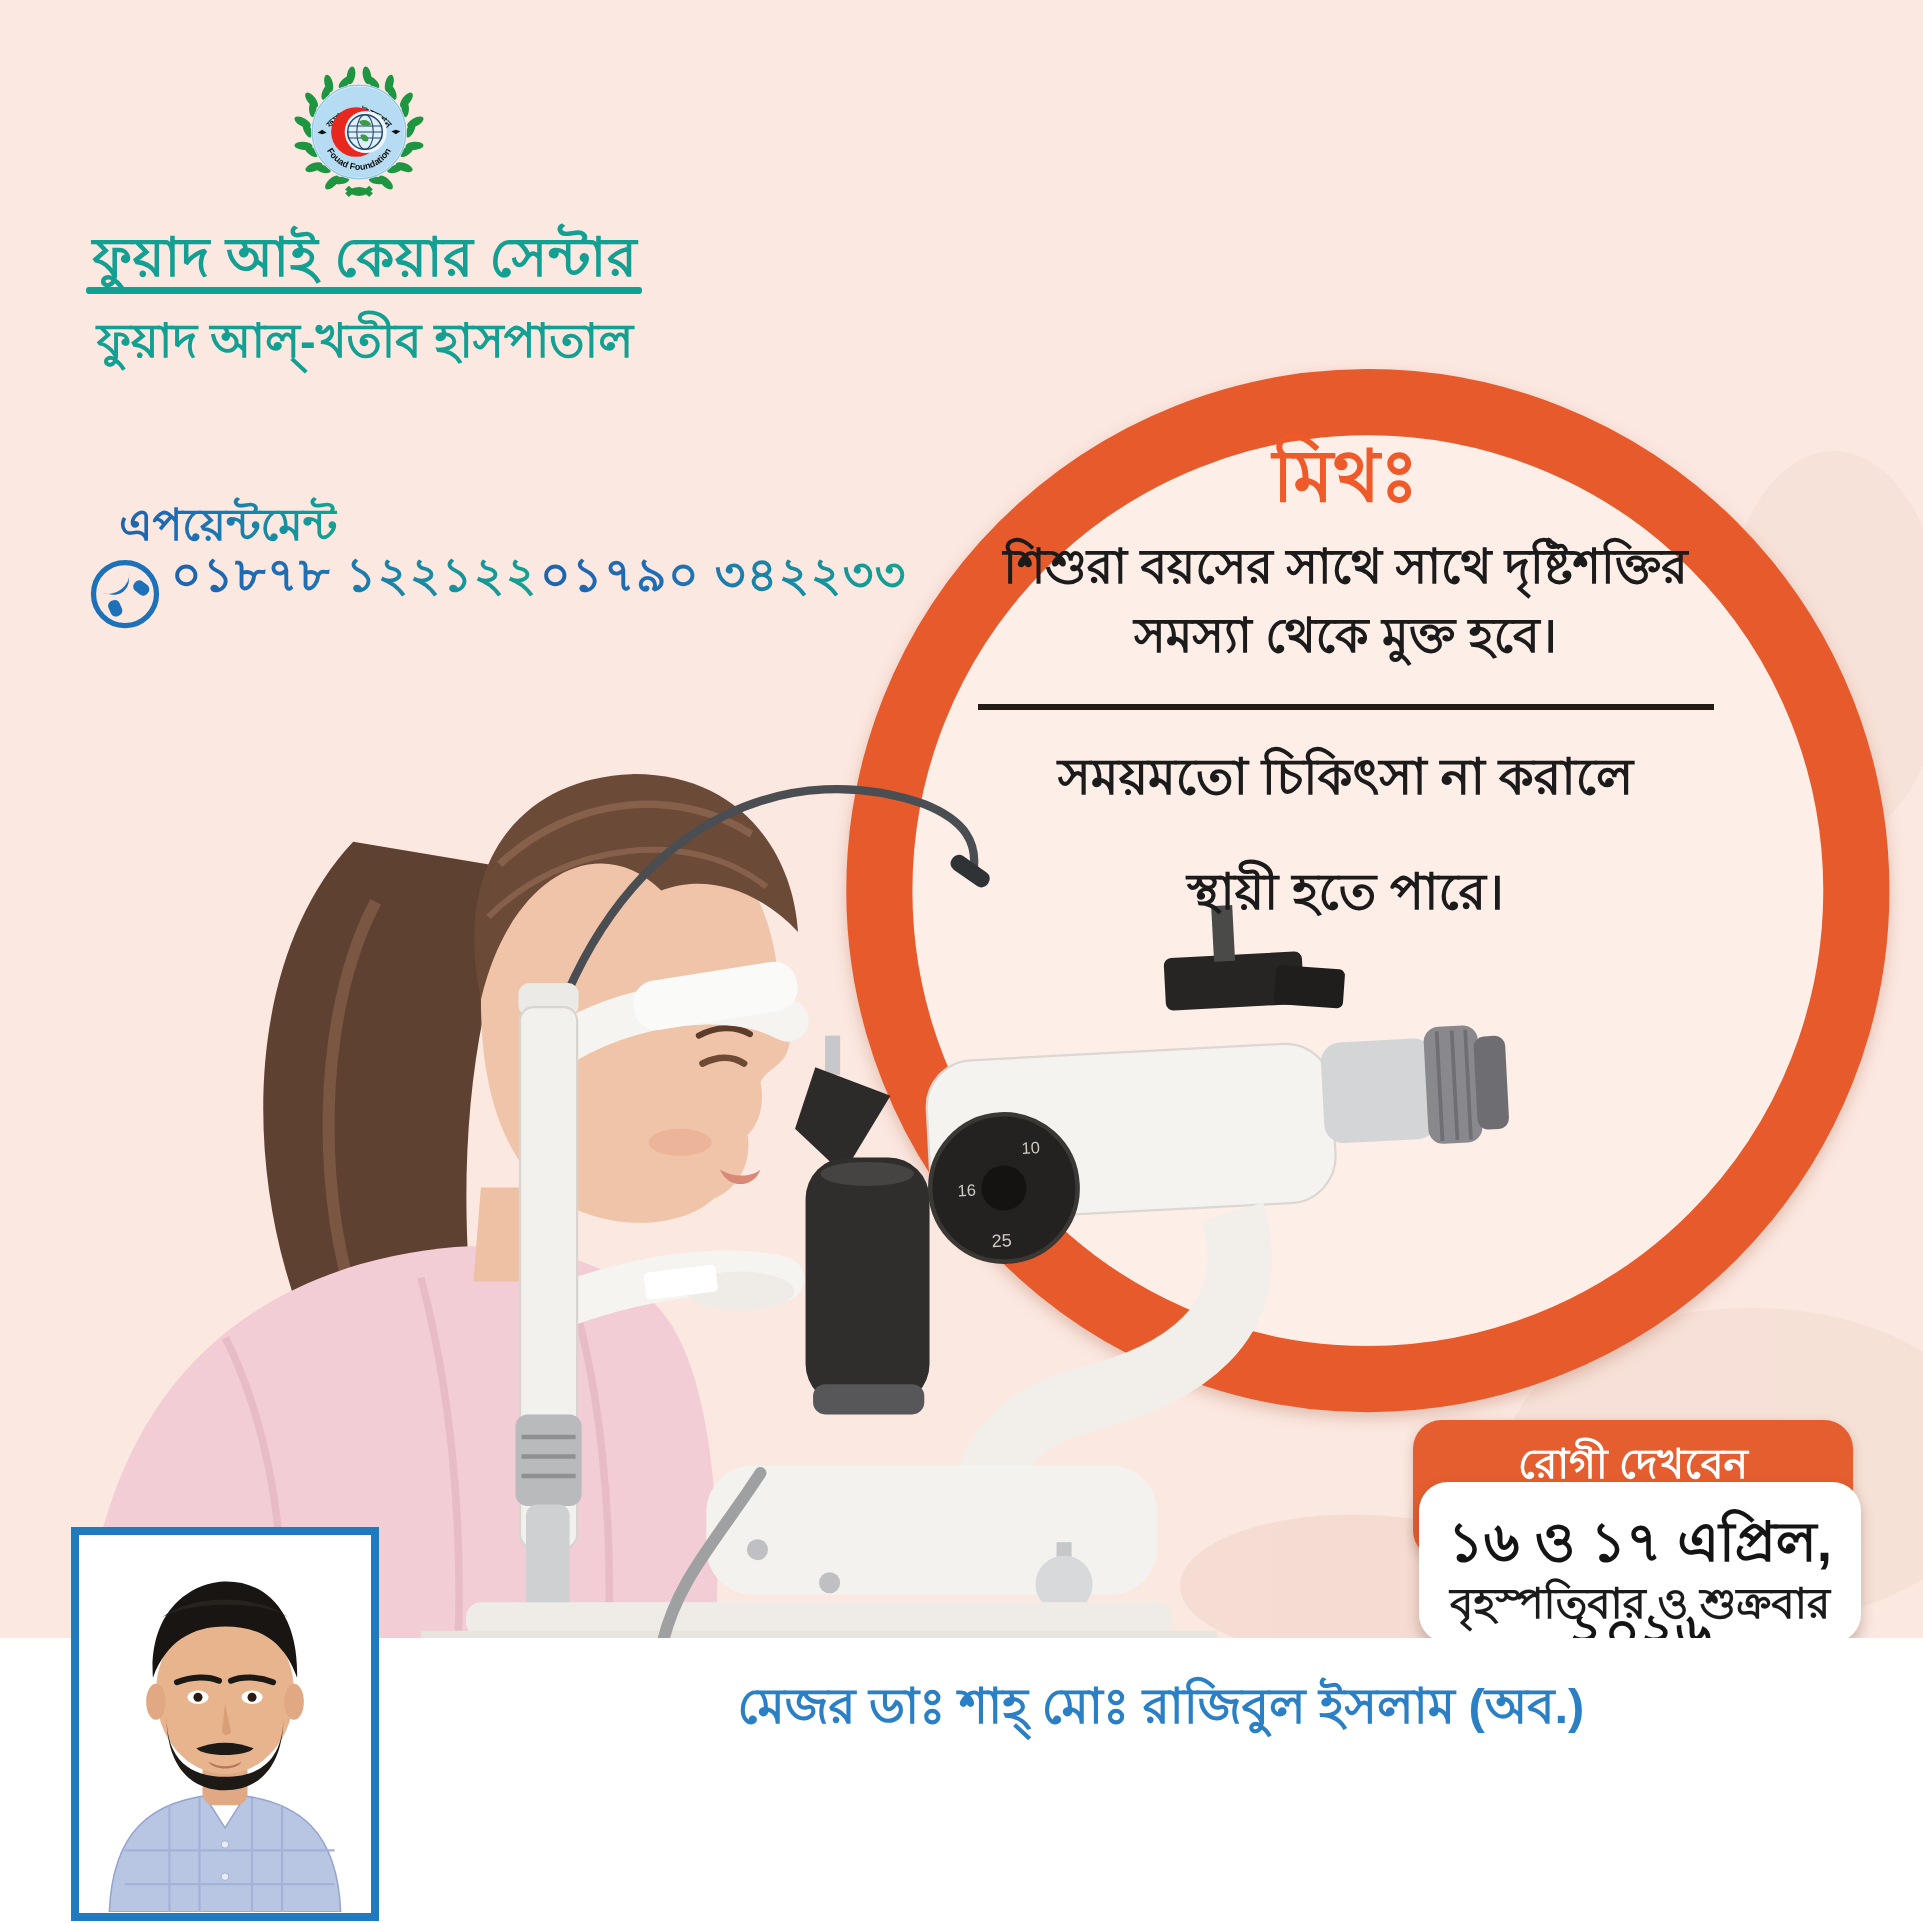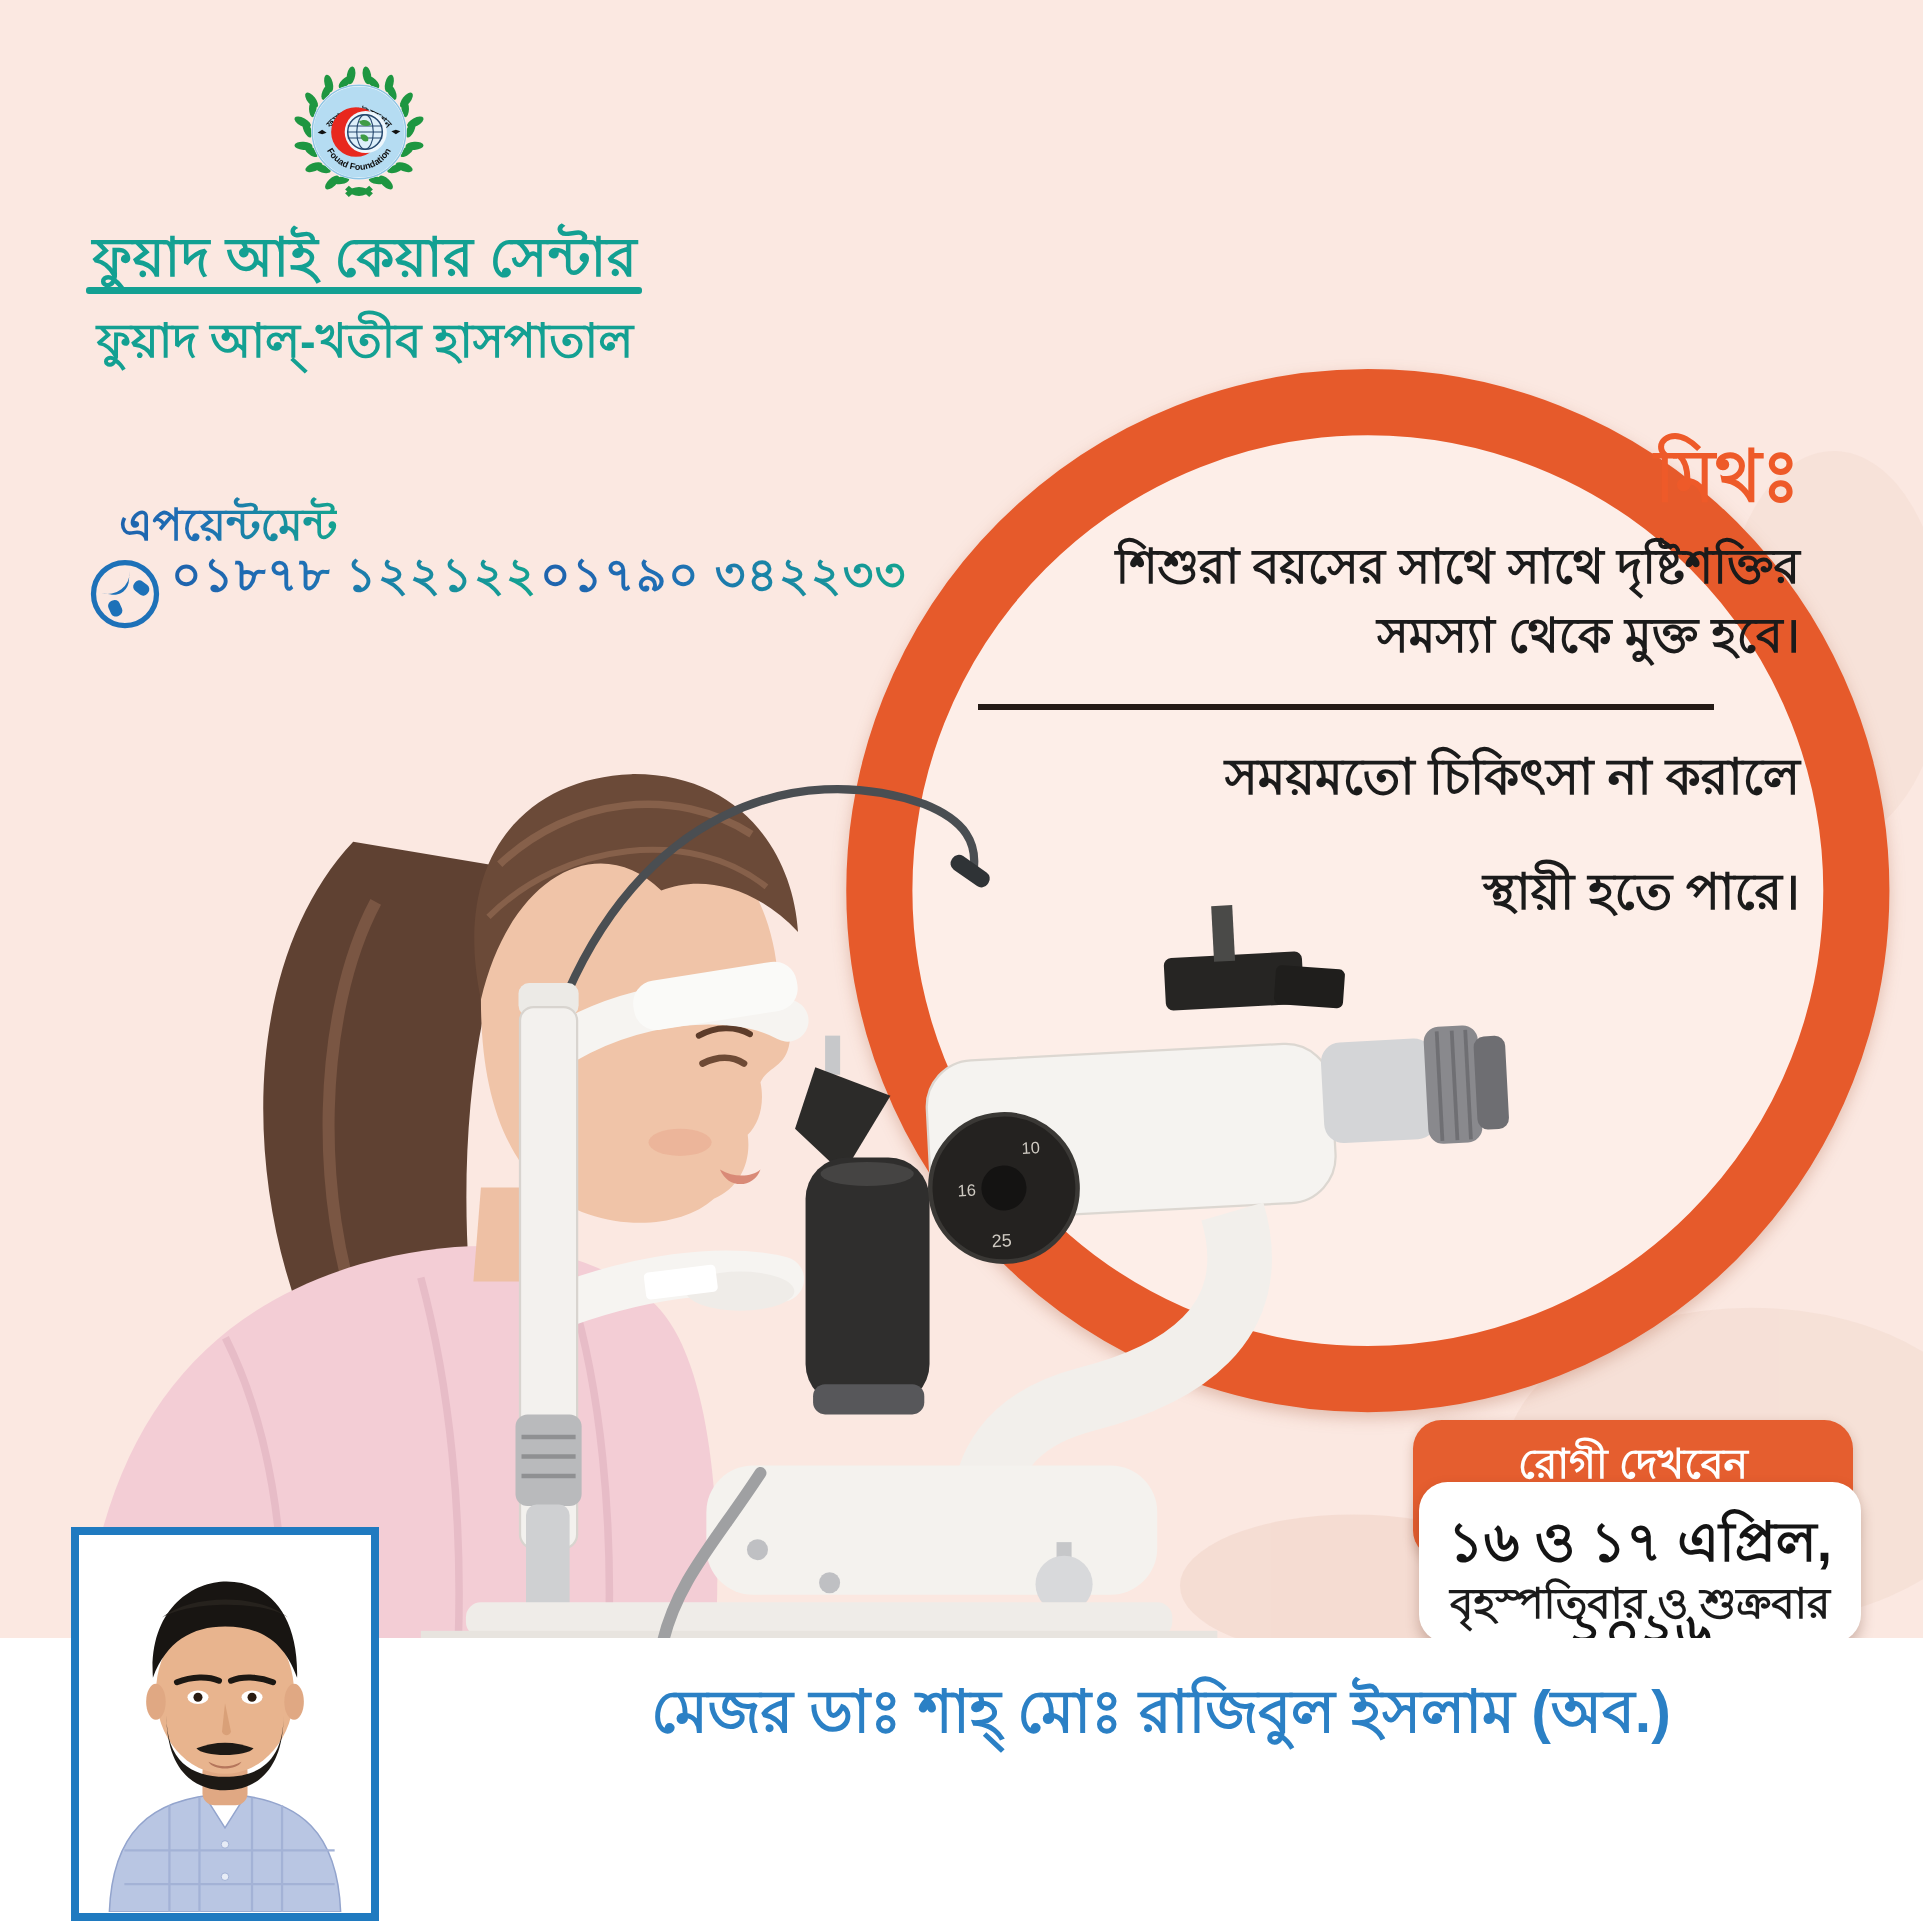--- a/index.html
+++ b/index.html
@@ -22,21 +22,21 @@
   }
   
   .grad-text{
     background:linear-gradient(90deg,#1e63ad 0%,#1f6fb5 35%,#13a390 100%);
     -webkit-background-clip:text;background-clip:text;color:transparent;
   }
   .appt-label{left:119px;top:492px;font-size:44px;font-weight:800;}
   .phone-wrap{left:171px;top:551px;display:flex;flex-direction:row;gap:2px;}
   .phone-line{font-size:47px;font-weight:800;letter-spacing:1.5px;line-height:1.0;}
   
-  .circle-text{left:891px;top:440px;width:909px;text-align:right;color:#1b1b1b;}
+  .circle-text{left:891px;top:440px;width:909px;text-align:center;color:#1b1b1b;}
   .mf-heading{font-size:72px;font-weight:800;color:#ee5a29;line-height:1;}
   .myth-line{font-size:48px;font-weight:800;line-height:1.45;}
   .mf-divider{width:736px;height:6px;background:#241a16;margin:33px auto 0 auto;}
   .fact-heading{margin-top:90px;}
   .fact-line{font-size:50px;font-weight:800;line-height:2.3;}
   .fact-line.first{margin-top:10.5px;}
   
   .badge-orange{
     left:1413px;top:1420px;width:440px;height:139px;background:#e55e2f;border-radius:28.6px;
     box-shadow:0 4.5px 10.5px rgba(120,50,20,.25);
@@ -54,21 +54,21 @@
     font-size:55px;font-weight:800;color:#141414;
   }
   .badge-days{
     left:1419px;top:1571px;width:442px;text-align:center;
     font-size:42px;font-weight:700;color:#1b1b1b;
   }
   
   .bottom-strip{left:0;top:1638px;width:1924px;height:286px;background:#ffffff;}
   .doctor-name{
     left:406px;top:1680px;width:1510px;text-align:center;
-    font-size:59px;font-weight:800;color:#2b80c5;line-height:1.1;
+    font-size:49px;font-weight:800;color:#2b80c5;line-height:1.1;
   }
   .doctor-creds{
     left:406px;top:1819px;width:1510px;text-align:center;
     font-size:57px;font-weight:800;color:#161616;
   }
   .photo-frame{
     left:71px;top:1527px;width:308px;height:394px;background:#ffffff;
     border:8.3px solid #1f7ac0;box-sizing:border-box;
   }
 </style>

